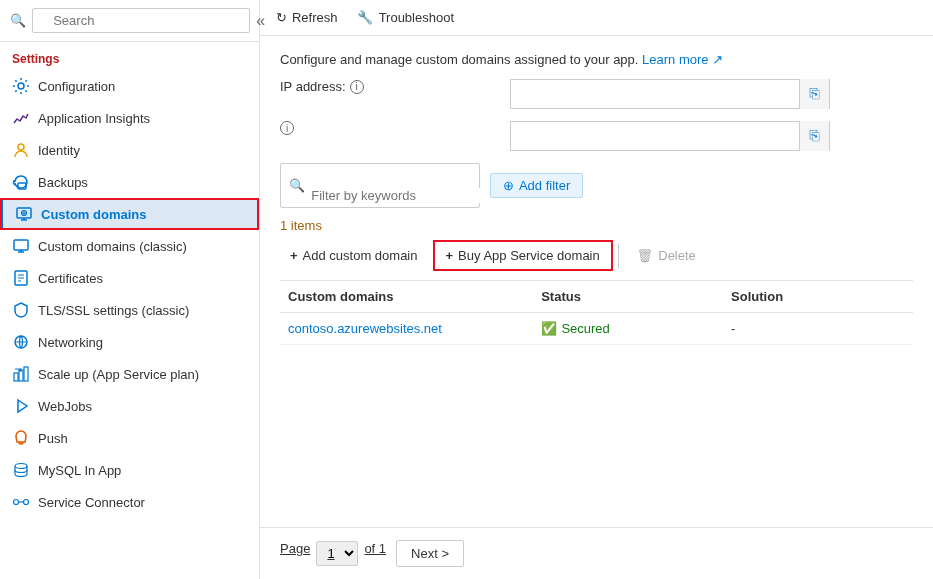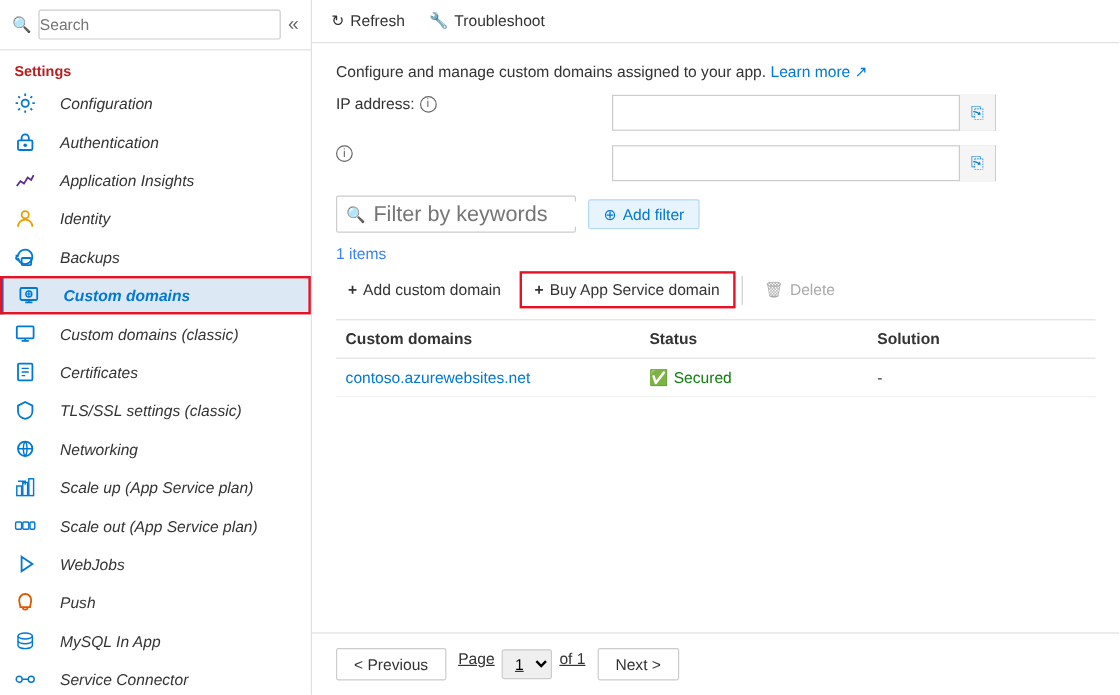--- a/index.html
+++ b/index.html
@@ -1,26 +1,26 @@
 <!DOCTYPE html>
 <html><head>
   <meta charset="utf-8">
   <style>
     * { box-sizing: border-box; margin: 0; padding: 0; }
     body { font-family: 'Segoe UI', Arial, sans-serif; font-size: 13px; background: #fff; color: #333; display: flex; height: 579px; width: 933px; overflow: hidden; }
 
     
     .sidebar { width: 260px; min-width: 260px; border-right: 1px solid #e0e0e0; display: flex; flex-direction: column; background: #fff; }
     .sidebar-search { display: flex; align-items: center; padding: 8px 10px; border-bottom: 1px solid #e0e0e0; gap: 6px; }
-    .sidebar-search input { border: 1px solid #ccc; border-radius: 2px; padding: 4px 0; font-size: 13px; flex: 1; outline: none; color: #555; }
+    .sidebar-search input { border: 1px solid #ccc; border-radius: 2px; padding: 4px 20px; font-size: 13px; flex: 1; outline: none; color: #555; }
     .sidebar-collapse { margin-left: auto; cursor: pointer; color: #666; font-size: 16px; }
 
     .sidebar-section-label { padding: 10px 12px 4px 12px; font-weight: 700; font-size: 12px; color: #b91c1c; }
 
-    .sidebar-item { display: flex; align-items: center; padding: 7px 12px; gap: 20px; cursor: pointer; font-size: 13px; color: #333; white-space: nowrap; font-style: italic; }
+    .sidebar-item { display: flex; align-items: center; padding: 7px 12px; gap: 8px; cursor: pointer; font-size: 13px; color: #333; white-space: nowrap; }
     .sidebar-item.active { background: #dce9f5; border-left: 3px solid #0078d4; }
     .sidebar-item.active .sidebar-label { color: #0078d4; font-weight: 600; }
     .sidebar-item.highlighted { outline: 2px solid #e81123; outline-offset: -2px; }
 
     .icon-box { width: 18px; height: 18px; display: inline-flex; align-items: center; justify-content: center; flex-shrink: 0; }
 
     
     .main { flex: 1; display: flex; flex-direction: column; overflow: hidden; }
 
     .toolbar { display: flex; align-items: center; padding: 10px 16px; gap: 20px; border-bottom: 1px solid #e0e0e0; }
@@ -32,24 +32,24 @@
     .description a { color: #0078d4; text-decoration: none; }
 
     .field-row { display: flex; align-items: flex-start; gap: 10px; margin-top: 4px; }
     .field-label { font-size: 13px; color: #333; min-width: 220px; display: flex; align-items: center; gap: 4px; }
     .field-input { display: flex; align-items: center; border: 1px solid #ccc; background: #fff; width: 320px; height: 30px; }
     .field-input input { flex: 1; border: none; outline: none; padding: 4px 8px; font-size: 13px; background: transparent; }
     .copy-btn { width: 30px; height: 30px; border: none; border-left: 1px solid #ccc; background: #f5f5f5; cursor: pointer; display: flex; align-items: center; justify-content: center; color: #0078d4; }
 
     .filter-bar { display: flex; align-items: center; gap: 10px; margin-top: 4px; }
     .filter-input { display: flex; align-items: center; border: 1px solid #ccc; border-radius: 2px; padding: 4px 8px; gap: 6px; width: 200px; }
-    .filter-input input { border: none; outline: none; font-size: 18px; flex: 1; }
+    .filter-input input { border: none; outline: none; font-size: 13px; flex: 1; margin-top: 20px; }
     .add-filter-btn { display: flex; align-items: center; gap: 5px; background: #e8f4fd; border: 1px solid #b3d9f5; border-radius: 2px; padding: 4px 12px; cursor: pointer; color: #0078d4; font-size: 13px; }
 
-    .items-count { font-size: 13px; color: #3b82f6; margin-top: 2px; }
+    .items-count { font-size: 13px; color: #a16207; margin-top: 2px; }
 
     .action-bar { display: flex; align-items: center; gap: 8px; margin-top: 2px; }
     .action-btn { display: flex; align-items: center; gap: 5px; background: none; border: none; cursor: pointer; font-size: 13px; color: #333; padding: 5px 10px; }
     .action-btn.highlighted { outline: 2px solid #e81123; outline-offset: 1px; }
     .action-divider { width: 1px; height: 24px; background: #ccc; }
     .action-btn.disabled { color: #aaa; cursor: default; }
 
     .table-section { margin-top: 4px; border-top: 1px solid #e0e0e0; }
     .table-header { display: grid; grid-template-columns: 2fr 1.5fr 1.5fr; padding: 8px 0; border-bottom: 1px solid #e0e0e0; }
     .table-header-cell { font-size: 13px; font-weight: 600; color: #333; padding: 0 8px; }
@@ -82,30 +82,20 @@
           <svg width="18" height="18" viewBox="0 0 18 18" fill="none">
             <circle cx="9" cy="9" r="3" stroke="#0078d4" stroke-width="1.5"></circle>
             <path d="M9 1v2M9 15v2M1 9h2M15 9h2M3.22 3.22l1.41 1.41M13.37 13.37l1.41 1.41M3.22 14.78l1.41-1.41M13.37 4.63l1.41-1.41" stroke="#0078d4" stroke-width="1.5"></path>
           </svg>
         </div>
         <span class="sidebar-label">Configuration</span>
       </div>
       <div class="sidebar-item">
         <div class="icon-box">
           <svg width="18" height="18" viewBox="0 0 18 18" fill="none">
-            <rect x="3" y="8" width="12" height="8" rx="1" stroke="#0078d4" stroke-width="1.5"></rect>
-            <path d="M6 8V6a3 3 0 016 0v2" stroke="#0078d4" stroke-width="1.5"></path>
-            <circle cx="9" cy="12" r="1.5" fill="#0078d4"></circle>
-          </svg>
-        </div>
-        <span class="sidebar-label">Authentication</span>
-      </div>
-      <div class="sidebar-item">
-        <div class="icon-box">
-          <svg width="18" height="18" viewBox="0 0 18 18" fill="none">
             <path d="M2 14 L5 10 L8 12 L11 7 L14 9 L16 5" stroke="#5c2d91" stroke-width="1.5" fill="none"></path>
           </svg>
         </div>
         <span class="sidebar-label">Application Insights</span>
       </div>
       <div class="sidebar-item">
         <div class="icon-box">
           <svg width="18" height="18" viewBox="0 0 18 18" fill="none">
             <circle cx="9" cy="6" r="3" stroke="#e8a000" stroke-width="1.5"></circle>
             <path d="M3 16c0-3.314 2.686-6 6-6s6 2.686 6 6" stroke="#e8a000" stroke-width="1.5"></path>
@@ -173,30 +163,20 @@
         <div class="icon-box">
           <svg width="18" height="18" viewBox="0 0 18 18" fill="none">
             <rect x="2" y="8" width="4" height="8" stroke="#0078d4" stroke-width="1.2"></rect>
             <rect x="7" y="5" width="4" height="11" stroke="#0078d4" stroke-width="1.2"></rect>
             <rect x="12" y="2" width="4" height="14" stroke="#0078d4" stroke-width="1.2"></rect>
             <path d="M3 4 L9 4 L9 7" stroke="#0078d4" stroke-width="1.2"></path>
             <path d="M9 4 L7 6" stroke="#0078d4" stroke-width="1.2"></path>
           </svg>
         </div>
         <span class="sidebar-label">Scale up (App Service plan)</span>
-      </div>
-      <div class="sidebar-item">
-        <div class="icon-box">
-          <svg width="18" height="18" viewBox="0 0 18 18" fill="none">
-            <rect x="1" y="6" width="5" height="6" rx="1" stroke="#0078d4" stroke-width="1.2"></rect>
-            <rect x="7" y="6" width="5" height="6" rx="1" stroke="#0078d4" stroke-width="1.2"></rect>
-            <rect x="13" y="6" width="4" height="6" rx="1" stroke="#0078d4" stroke-width="1.2"></rect>
-          </svg>
-        </div>
-        <span class="sidebar-label">Scale out (App Service plan)</span>
       </div>
       <div class="sidebar-item">
         <div class="icon-box">
           <svg width="18" height="18" viewBox="0 0 18 18" fill="none">
             <polygon points="6,3 15,9 6,15" stroke="#0078d4" stroke-width="1.5" fill="none"></polygon>
           </svg>
         </div>
         <span class="sidebar-label">WebJobs</span>
       </div>
       <div class="sidebar-item">
@@ -317,21 +297,20 @@
               <span style="color:#107c10;">✅</span>
               <span>Secured</span>
             </div>
             <div class="table-cell">-</div>
           </div>
         </div>
     </div>
   </div>
 
   <div class="pagination">
-    <button class="page-btn">&lt; Previous</button>
     <div class="page-info">
       <span>Page</span>
       <select class="page-select">
         <option>1</option>
       </select>
       <span>of 1</span>
     </div>
     <button class="page-btn">Next &gt;</button>
   </div>
 </div>

